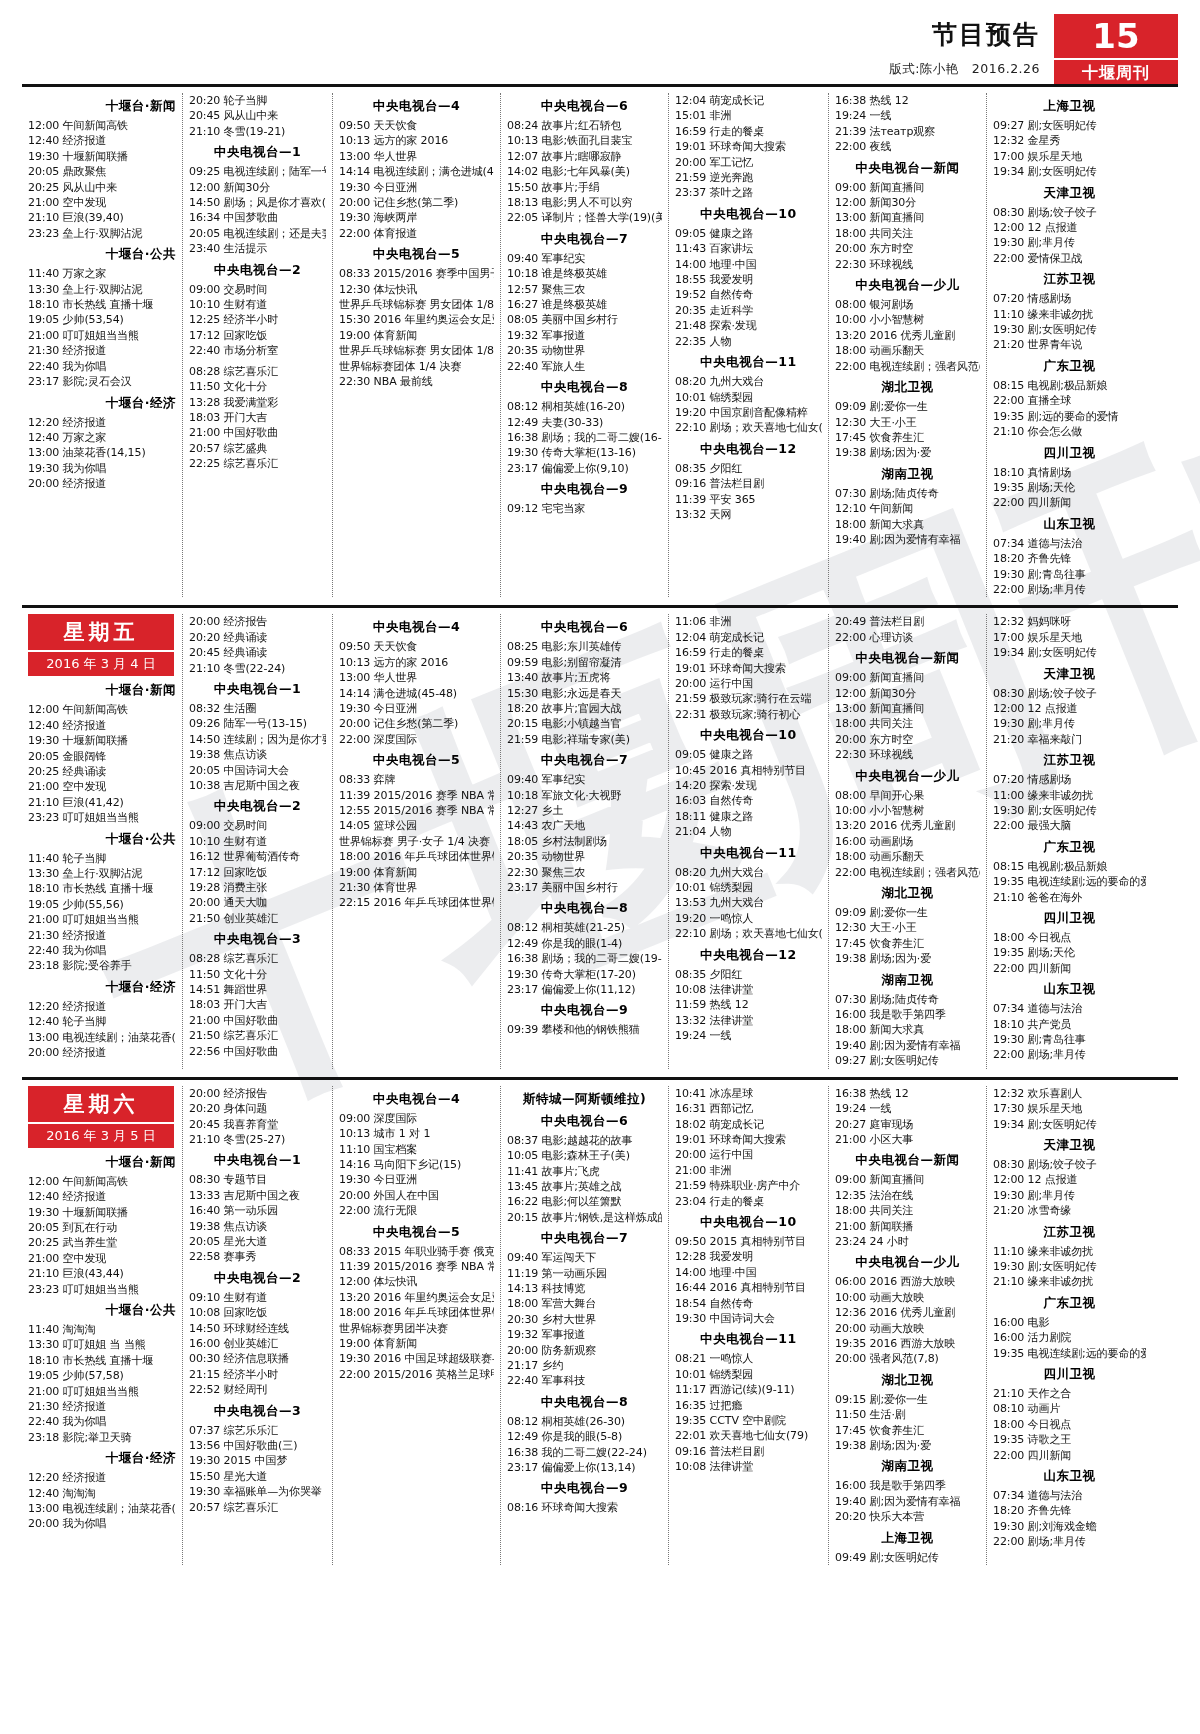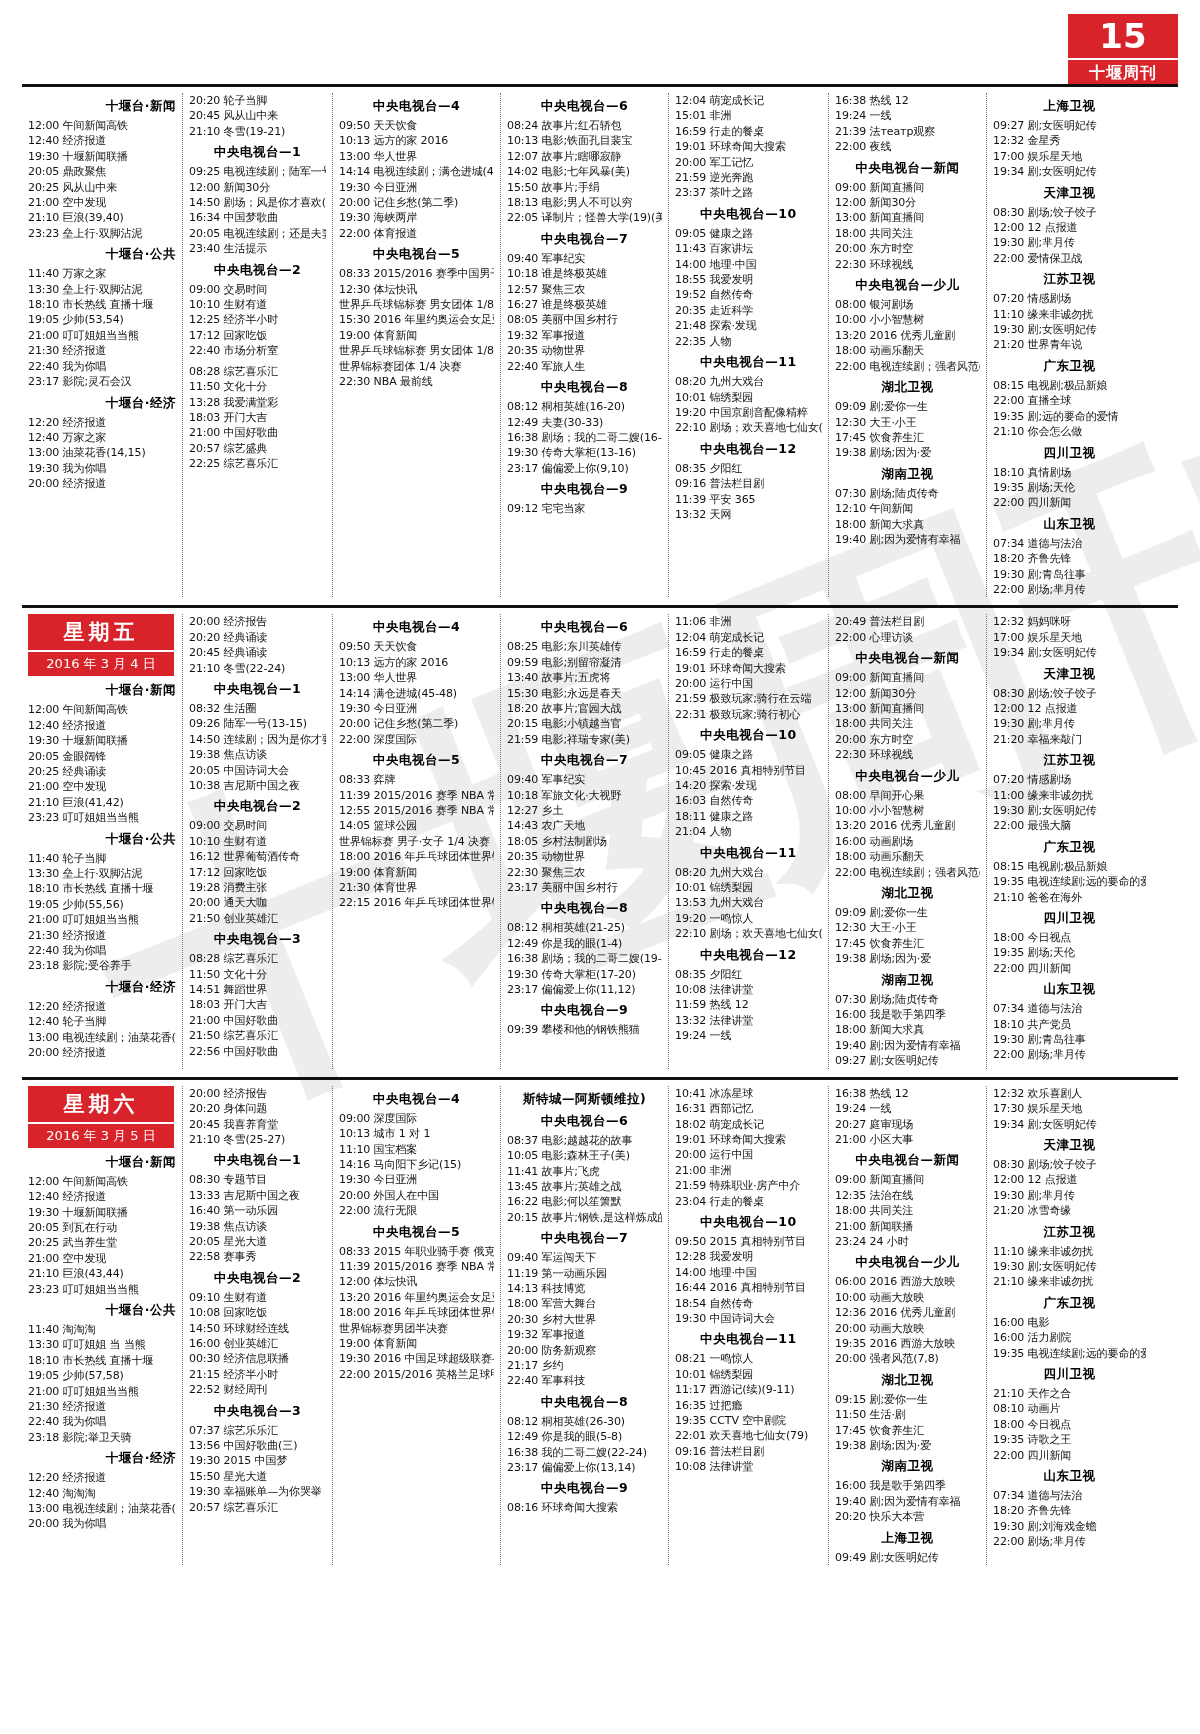--- a/index.html
+++ b/index.html
@@ -15,21 +15,21 @@
   .page { position:relative; width:1200px; height:1734px; padding:0 22px; }
 
   
   .masthead {
     display:flex; justify-content:flex-end; align-items:flex-start;
     padding-top:14px; height:84px;
   }
   .mast-text { text-align:right; margin-right:14px; padding-top:4px; }
   .mast-title { font-size:25px; font-weight:bold; letter-spacing:2px; color:#111; }
   .mast-sub { font-size:12.5px; color:#222; margin-top:10px; letter-spacing:0.5px; }
-  .pagebox { width:110px; }
+  .pagebox { width:124px; }
   .pagebox .num {
     background:#d8232a; color:#fff; font-size:34px; font-weight:bold;
     text-align:center; line-height:44px; height:44px;
     font-family:"DejaVu Sans",sans-serif;
   }
   .pagebox .mag {
     background:#d8232a; color:#fff; font-size:16px; font-weight:bold;
     text-align:center; line-height:26px; height:26px; letter-spacing:1px;
     border-top:2px solid #fff;
   }
@@ -85,20 +85,24 @@
     letter-spacing:-0.1px;
   }
   .spacer { height:5px; }
 </style>
 </head>
 <body>
 
 <div class="page">
 
   <div class="masthead">
+    <div class="mast-text">
+      <div class="mast-title">节目预告</div>
+      <div class="mast-sub">版式:陈小艳　2016.2.26</div>
+    </div>
     <div class="pagebox">
       <div class="num">15</div>
       <div class="mag">十堰周刊</div>
     </div>
   </div>
 
   <div class="watermark">
     <span>十堰周刊</span>
   </div>
 

